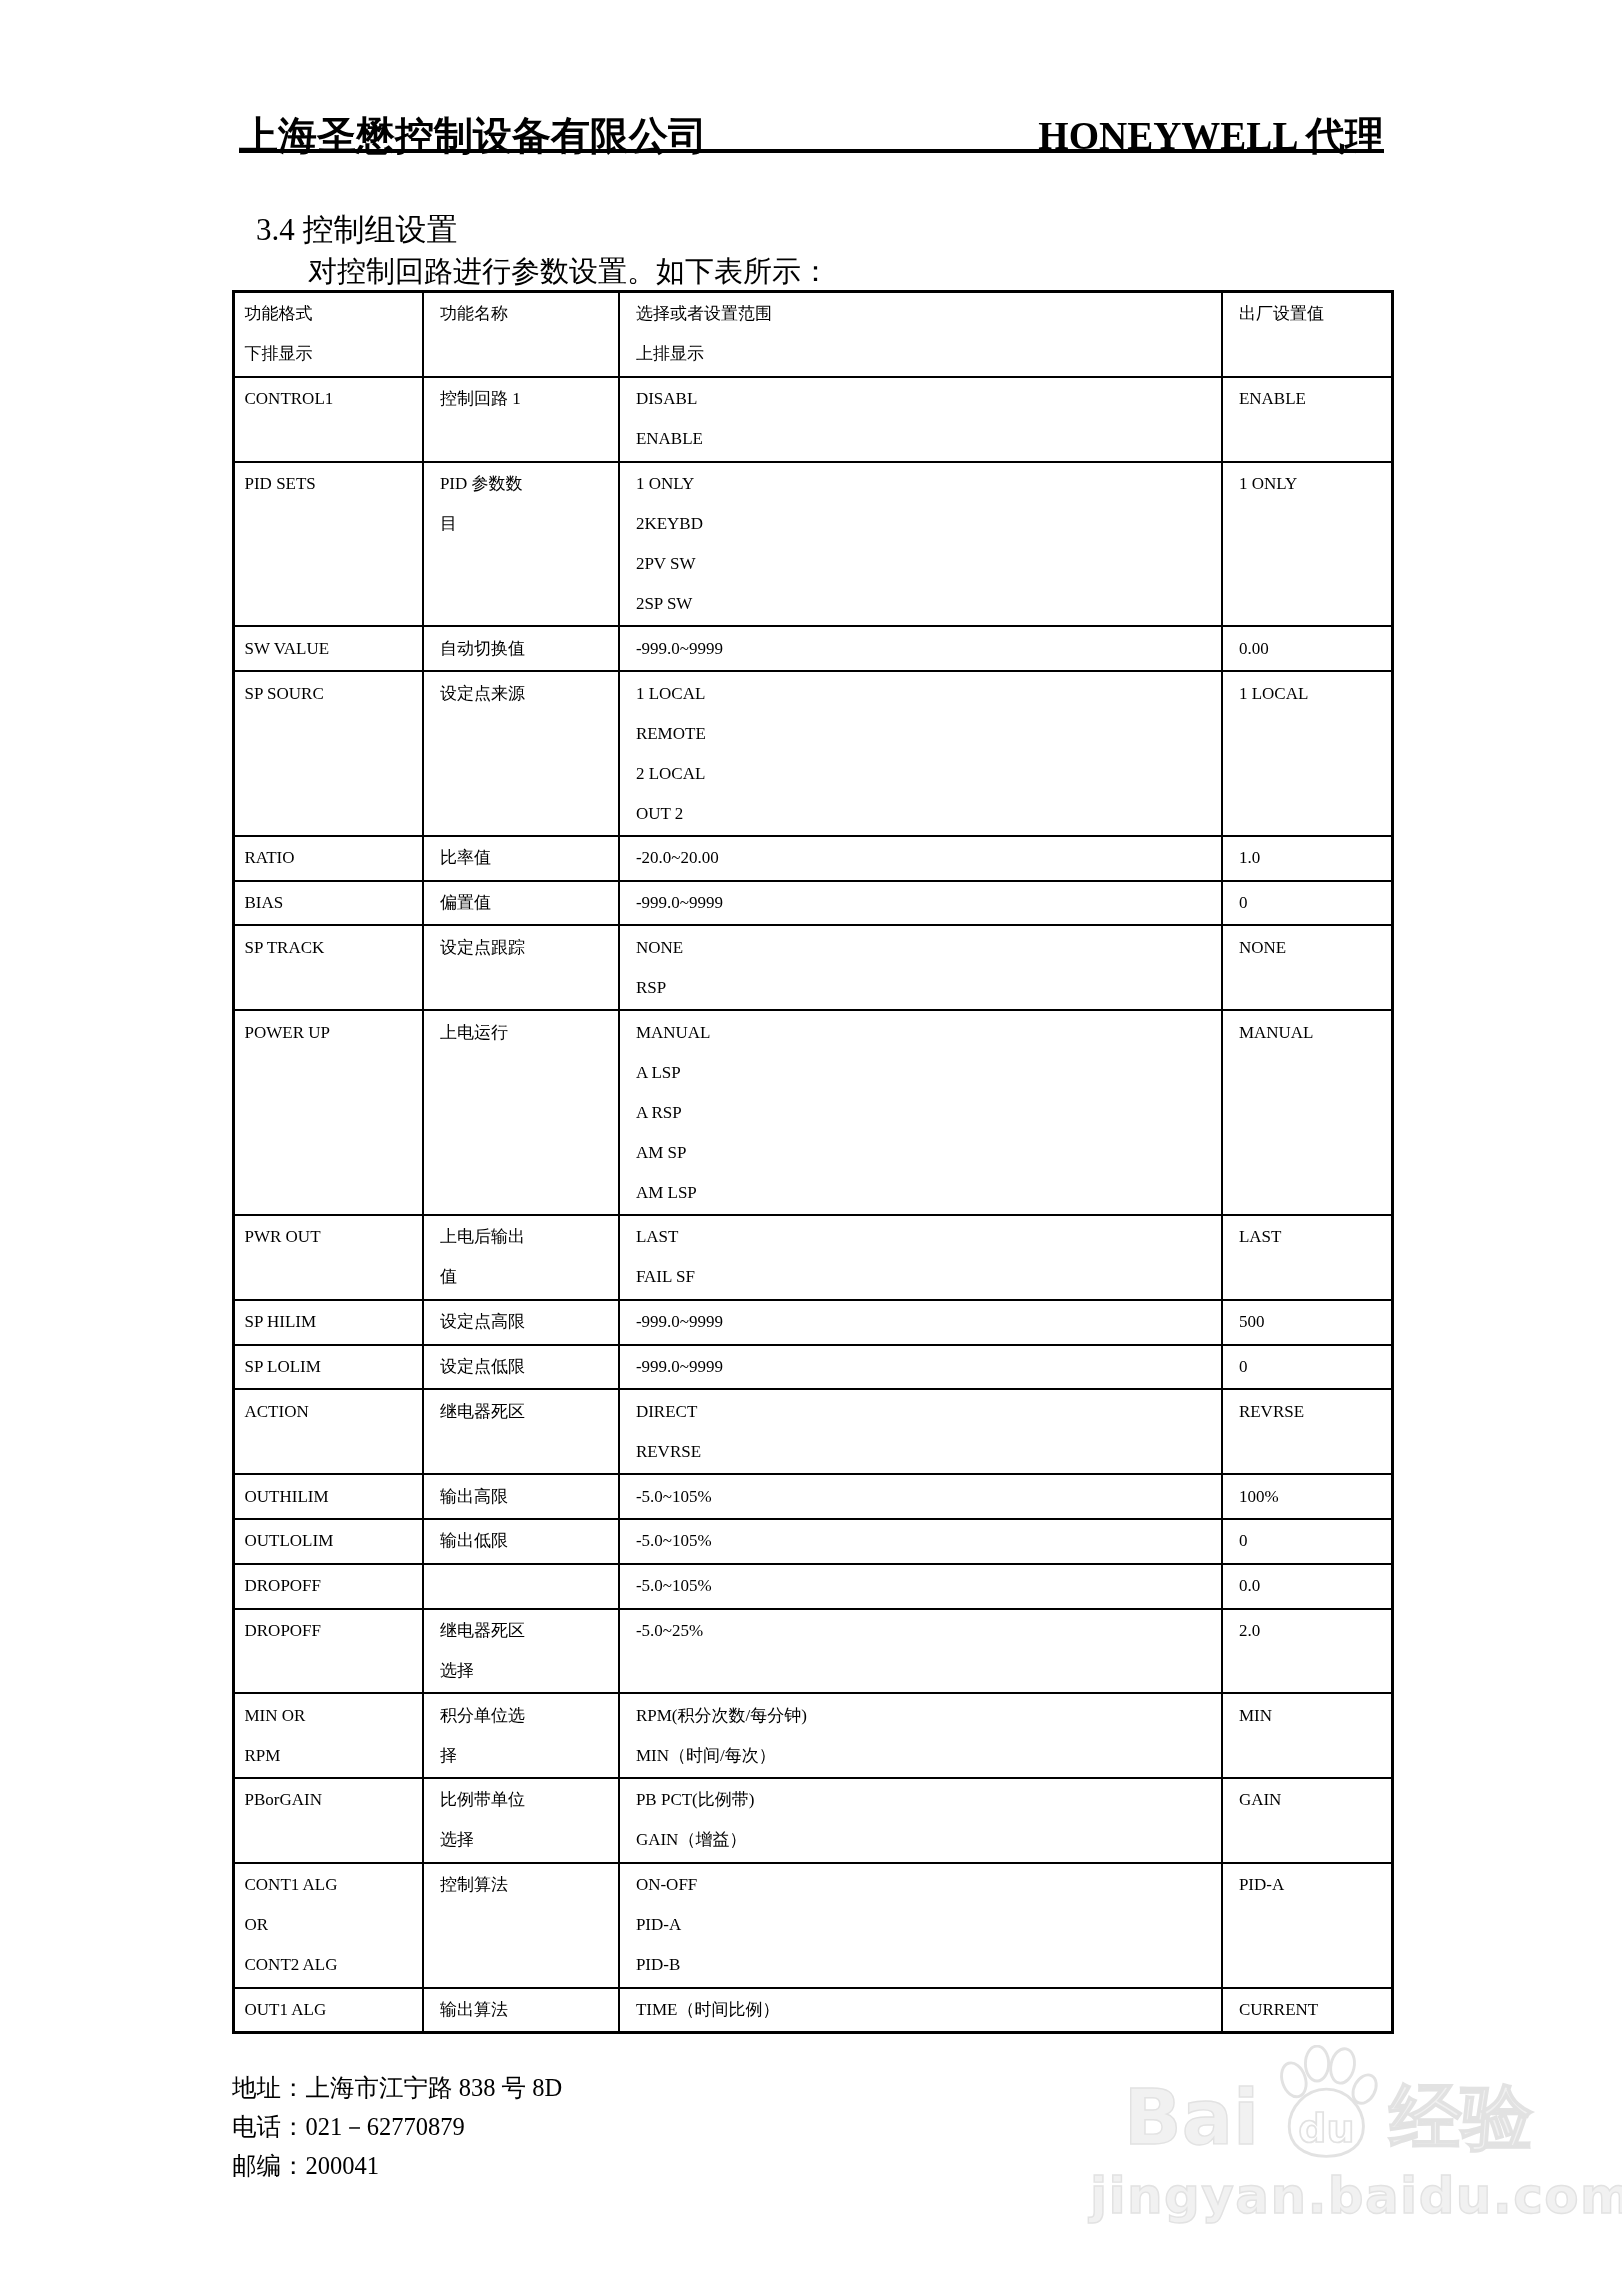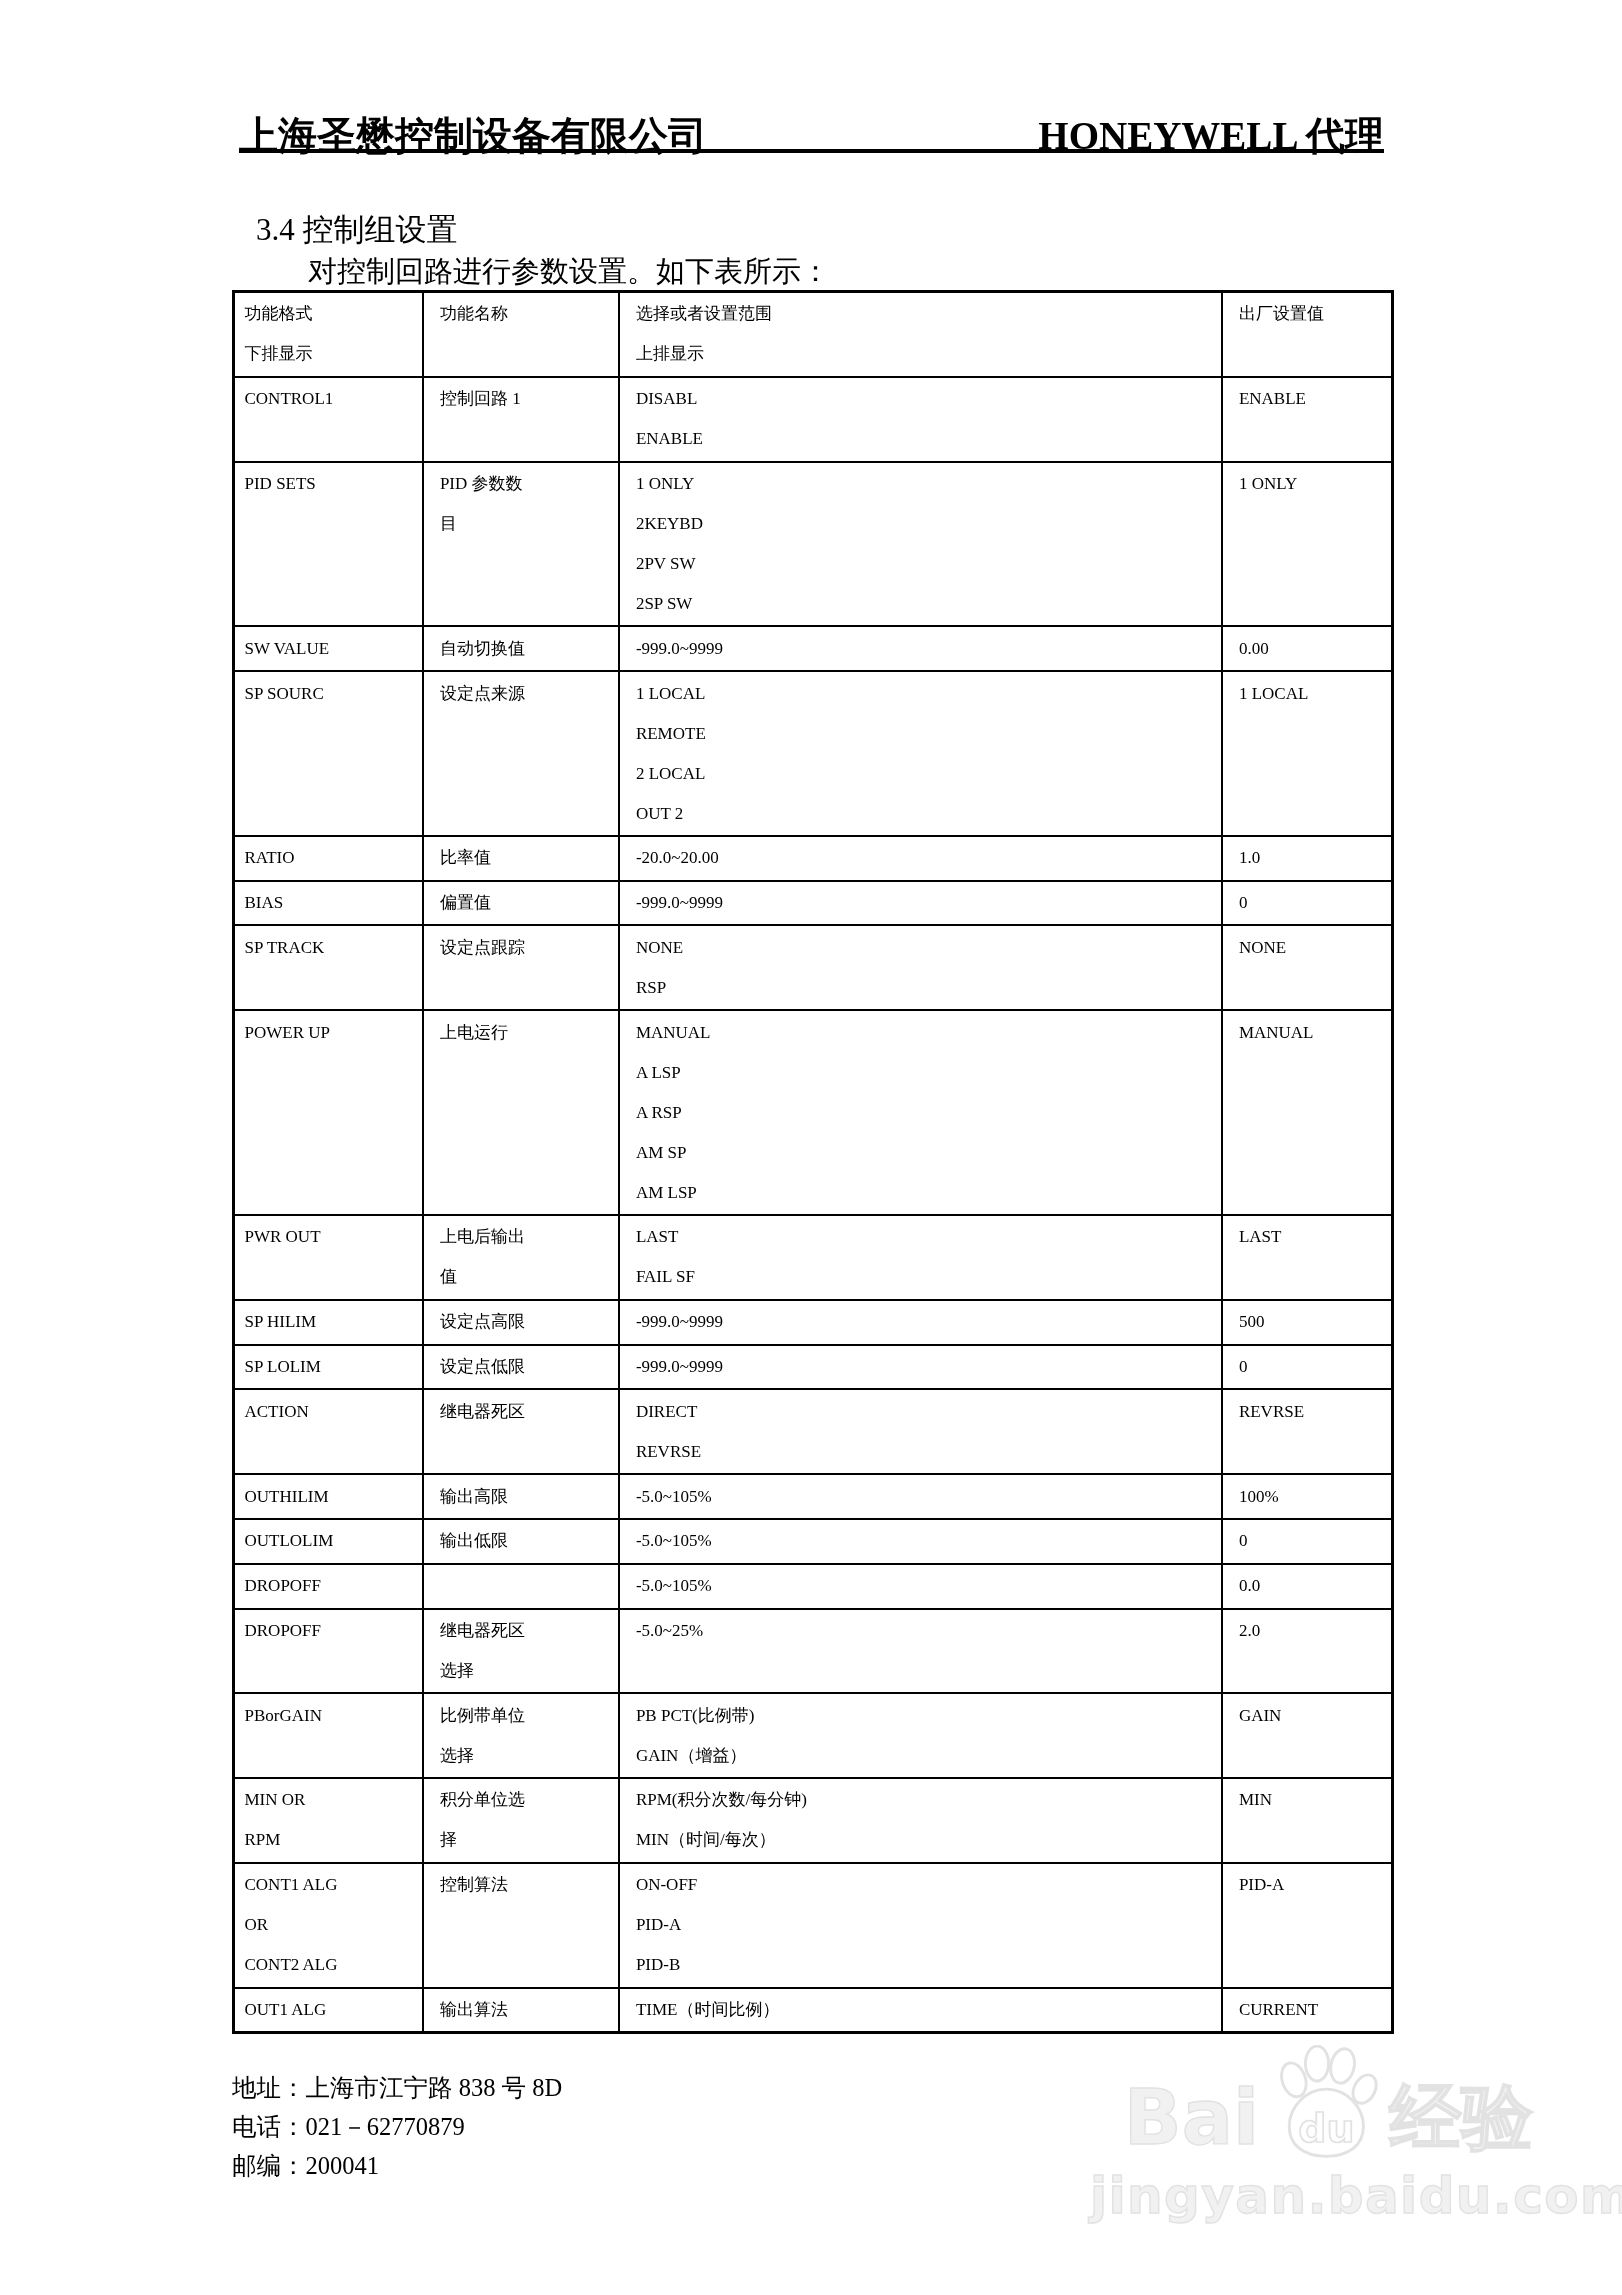--- a/index.html
+++ b/index.html
@@ -365,49 +365,49 @@
             </td>
             <td>
               <div>-5.0~25%</div>
             </td>
             <td>
               <div>2.0</div>
             </td>
           </tr>
           <tr>
             <td>
+              <div>MIN OR</div>
+              <div>RPM</div>
+            </td>
+            <td>
+              <div>积分单位选</div>
+              <div>择</div>
+            </td>
+            <td>
+              <div>RPM(积分次数/每分钟)</div>
+              <div>MIN（时间/每次）</div>
+            </td>
+            <td>
+              <div>MIN</div>
+            </td>
+          </tr>
+          <tr>
+            <td>
               <div>PBorGAIN</div>
             </td>
             <td>
               <div>比例带单位</div>
               <div>选择</div>
             </td>
             <td>
               <div>PB PCT(比例带)</div>
               <div>GAIN（增益）</div>
             </td>
             <td>
               <div>GAIN</div>
-            </td>
-          </tr>
-          <tr>
-            <td>
-              <div>MIN OR</div>
-              <div>RPM</div>
-            </td>
-            <td>
-              <div>积分单位选</div>
-              <div>择</div>
-            </td>
-            <td>
-              <div>RPM(积分次数/每分钟)</div>
-              <div>MIN（时间/每次）</div>
-            </td>
-            <td>
-              <div>MIN</div>
             </td>
           </tr>
           <tr>
             <td>
               <div>CONT1 ALG</div>
               <div>OR</div>
               <div>CONT2 ALG</div>
             </td>
             <td>
               <div>控制算法</div>

